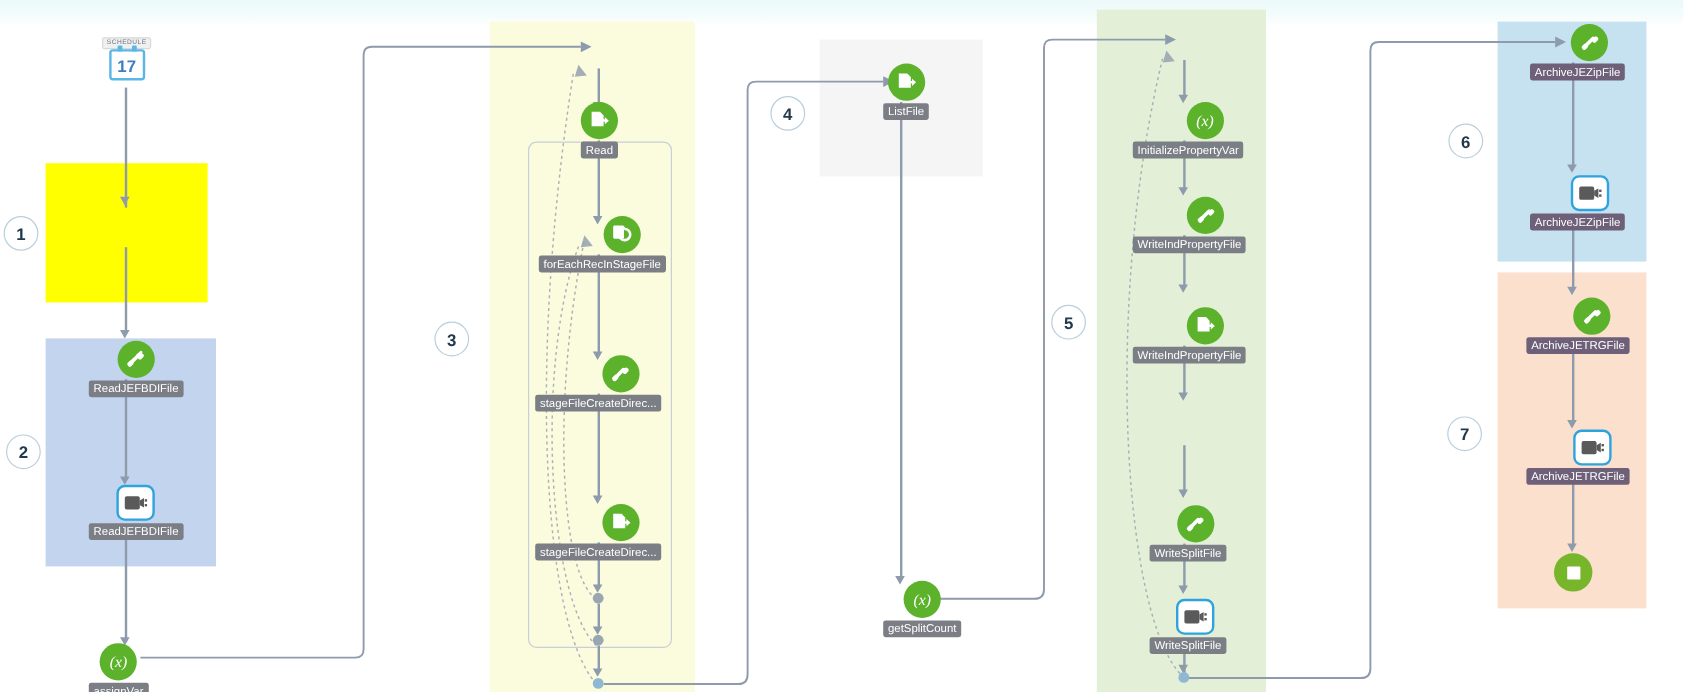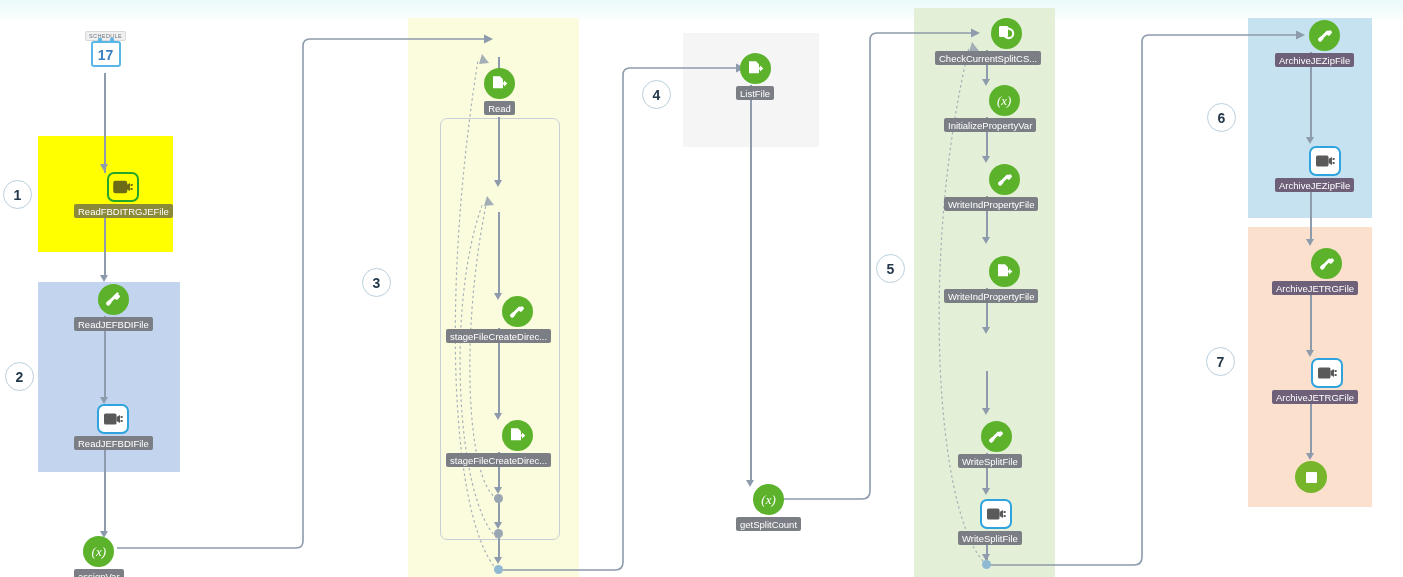--- a/index.html
+++ b/index.html
@@ -213,32 +213,20 @@
   <div class="stepnum" style="left:1207px;top:103px;">6</div>
   <div class="stepnum" style="left:1206px;top:347px;">7</div>
 
   <div class="sched" style="left:85px;top:31px;text-align:center;">
     <div class="sched-tip">SCHEDULE</div>
     <div class="cal">
       <span>17</span>
     </div>
   </div>
 
-  <div class="node" style="left:74px;top:172px;">
-    <div class="sq hl">
-      <svg width="20" height="16" viewBox="0 0 20 16">
-          <rect x="1" y="2.5" width="12.5" height="11" rx="1.6" fill="#6b6b18"></rect>
-          <rect x="1" y="2.5" width="12.5" height="11" rx="1.6" fill="none" stroke="#6b6b18" stroke-width="1.6"></rect>
-          <path d="M13.5 6 L17 4 L17 12 L13.5 10 Z" fill="#6b6b18"></path>
-          <rect x="17.6" y="5" width="2" height="2" fill="#6b6b18"></rect>
-          <rect x="17.6" y="9" width="2" height="2" fill="#6b6b18"></rect>
-        </svg>
-    </div>
-    <div class="lbl olive">ReadFBDITRGJEFile</div>
-  </div>
 
   <div class="node" style="left:74px;top:284px;">
     <div class="circ">
       <svg width="18" height="18" viewBox="0 0 18 18">
           <path d="M4.5 11.5 L7.5 8.5 M10.5 5.5 L13.5 2.5" stroke="#fff" stroke-width="2.4" stroke-linecap="round"></path>
           <rect x="2" y="10" width="5.5" height="4" rx="1.6" transform="rotate(-45 4.7 12)" fill="#fff"></rect>
           <rect x="10.5" y="4" width="5.5" height="4" rx="1.6" transform="rotate(-45 13.2 6)" fill="#fff"></rect>
           <path d="M6 10.5 L11.5 5" stroke="#fff" stroke-width="3" stroke-linecap="round"></path>
         </svg>
     </div>
@@ -256,31 +244,41 @@
     </div>
     <div class="lbl">ReadJEFBDIFile</div>
   </div>
 
   <div class="node" style="left:74px;top:536px;">
     <div class="circ var">(x)</div>
     <div class="lbl">assignVar</div>
   </div>
 
 
-  <div class="node" style="left:484px;top:68px;">
+  <div class="node" style="left:484px;top:85px;">
     <div class="circ">
       <svg width="17" height="17" viewBox="0 0 17 17">
           <path d="M2 1.2 h7 l3 3 v9 h-10 z" fill="#fff"></path>
           <path d="M7.5 8.5 h7" stroke="#fff" stroke-width="2.1"></path>
           <polygon points="13,5.6 16.4,8.6 13,11.6" fill="#fff"></polygon>
         </svg>
     </div>
     <div class="lbl">Read</div>
   </div>
 
+  <div class="node" style="left:449px;top:180px;">
+    <div class="circ" style="margin-left:34px;">
+      <svg width="17" height="17" viewBox="0 0 17 17">
+          <rect x="1" y="1" width="9" height="11" rx="1.2" fill="#fff"></rect>
+          <path d="M6 8.5 a4.6 4.6 0 1 0 4.6 -4.6" fill="none" stroke="#fff" stroke-width="2.1"></path>
+          <polygon points="9.6,1.2 12.2,4.2 8.6,4.6" fill="#fff"></polygon>
+        </svg>
+    </div>
+    <div class="lbl">forEachRecInStageFile</div>
+  </div>
 
   <div class="node" style="left:446px;top:296px;">
     <div class="circ" style="margin-left:37px;">
       <svg width="18" height="18" viewBox="0 0 18 18">
           <rect x="2" y="10" width="5.5" height="4" rx="1.6" transform="rotate(-45 4.7 12)" fill="#fff"></rect>
           <rect x="10.5" y="4" width="5.5" height="4" rx="1.6" transform="rotate(-45 13.2 6)" fill="#fff"></rect>
           <path d="M6 10.5 L11.5 5" stroke="#fff" stroke-width="3" stroke-linecap="round"></path>
         </svg>
     </div>
     <div class="lbl">stageFileCreateDirec...</div>
@@ -306,30 +304,20 @@
         </svg>
     </div>
     <div class="lbl">ListFile</div>
   </div>
 
   <div class="node" style="left:736px;top:484px;">
     <div class="circ var">(x)</div>
     <div class="lbl">getSplitCount</div>
   </div>
 
-  <div class="node" style="left:935px;top:18px;">
-    <div class="circ" style="margin-left:36px;">
-      <svg width="17" height="17" viewBox="0 0 17 17">
-          <rect x="1" y="1" width="9" height="11" rx="1.2" fill="#fff"></rect>
-          <path d="M6 8.5 a4.6 4.6 0 1 0 4.6 -4.6" fill="none" stroke="#fff" stroke-width="2.1"></path>
-          <polygon points="9.6,1.2 12.2,4.2 8.6,4.6" fill="#fff"></polygon>
-        </svg>
-    </div>
-    <div class="lbl">CheckCurrentSplitCS...</div>
-  </div>
 
   <div class="node" style="left:944px;top:85px;">
     <div class="circ var" style="margin-left:28px;">(x)</div>
     <div class="lbl">InitializePropertyVar</div>
   </div>
 
   <div class="node" style="left:944px;top:164px;">
     <div class="circ" style="margin-left:27px;">
       <svg width="18" height="18" viewBox="0 0 18 18">
           <rect x="2" y="10" width="5.5" height="4" rx="1.6" transform="rotate(-45 4.7 12)" fill="#fff"></rect>

